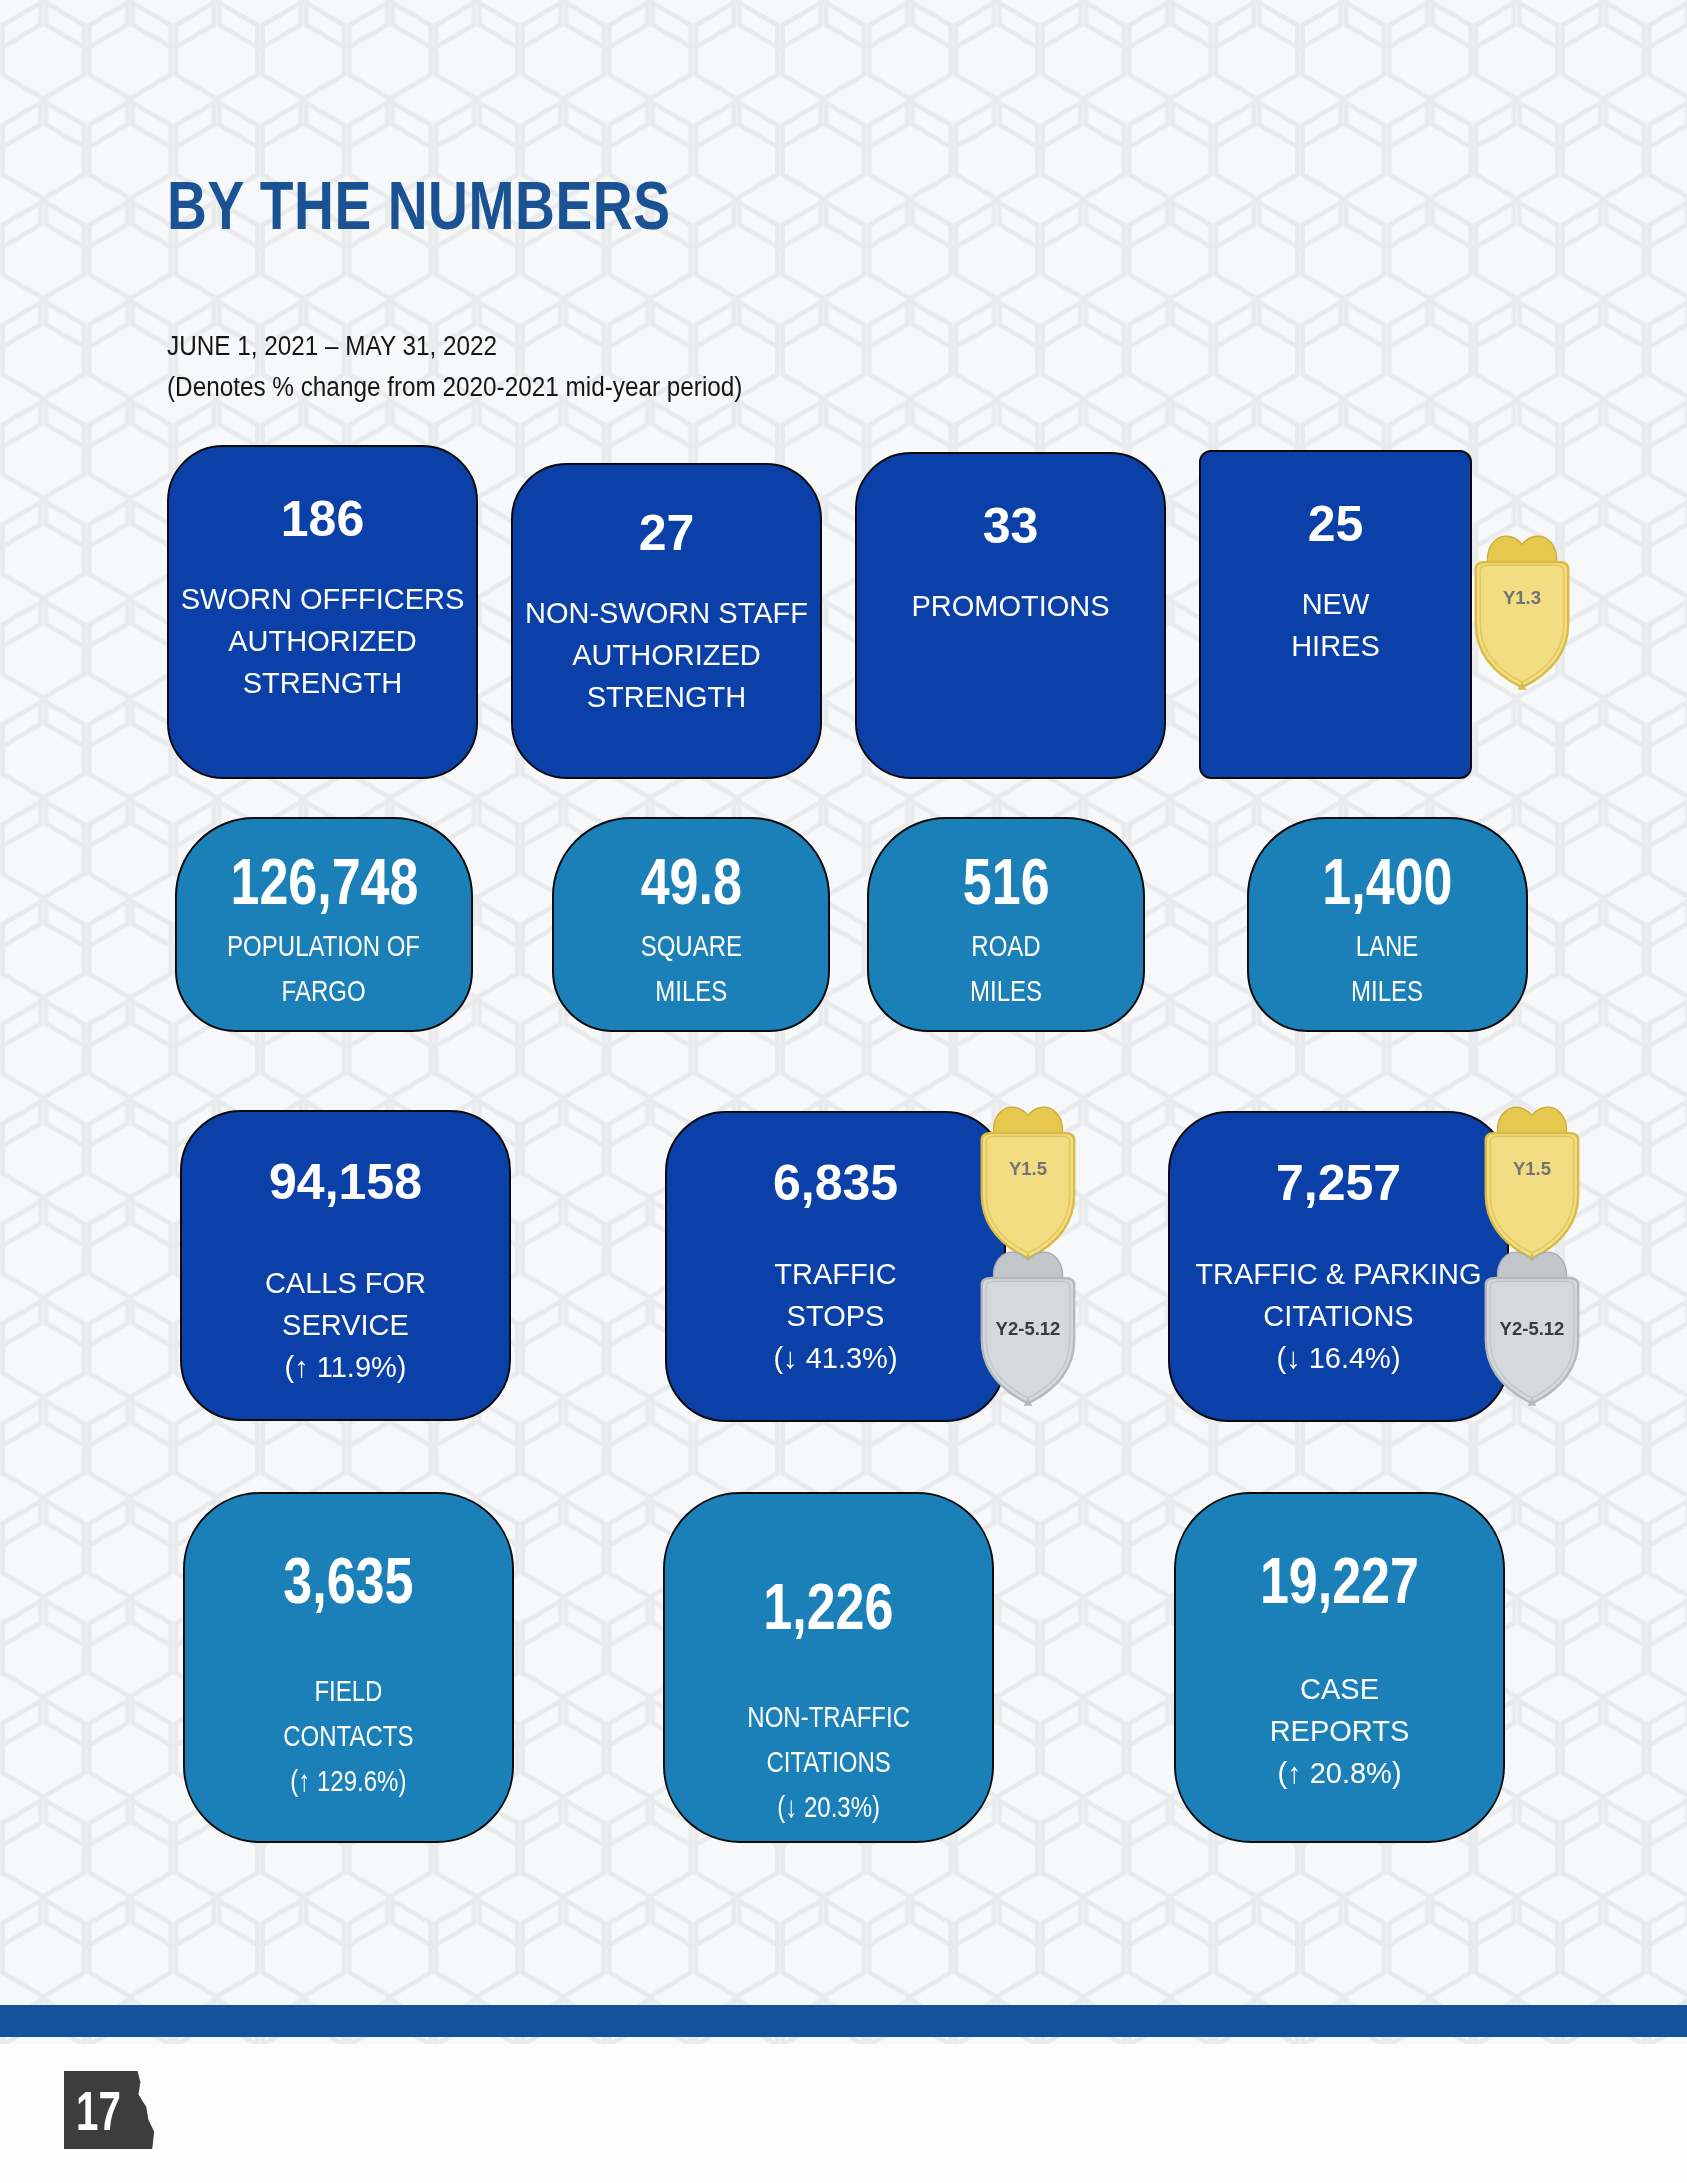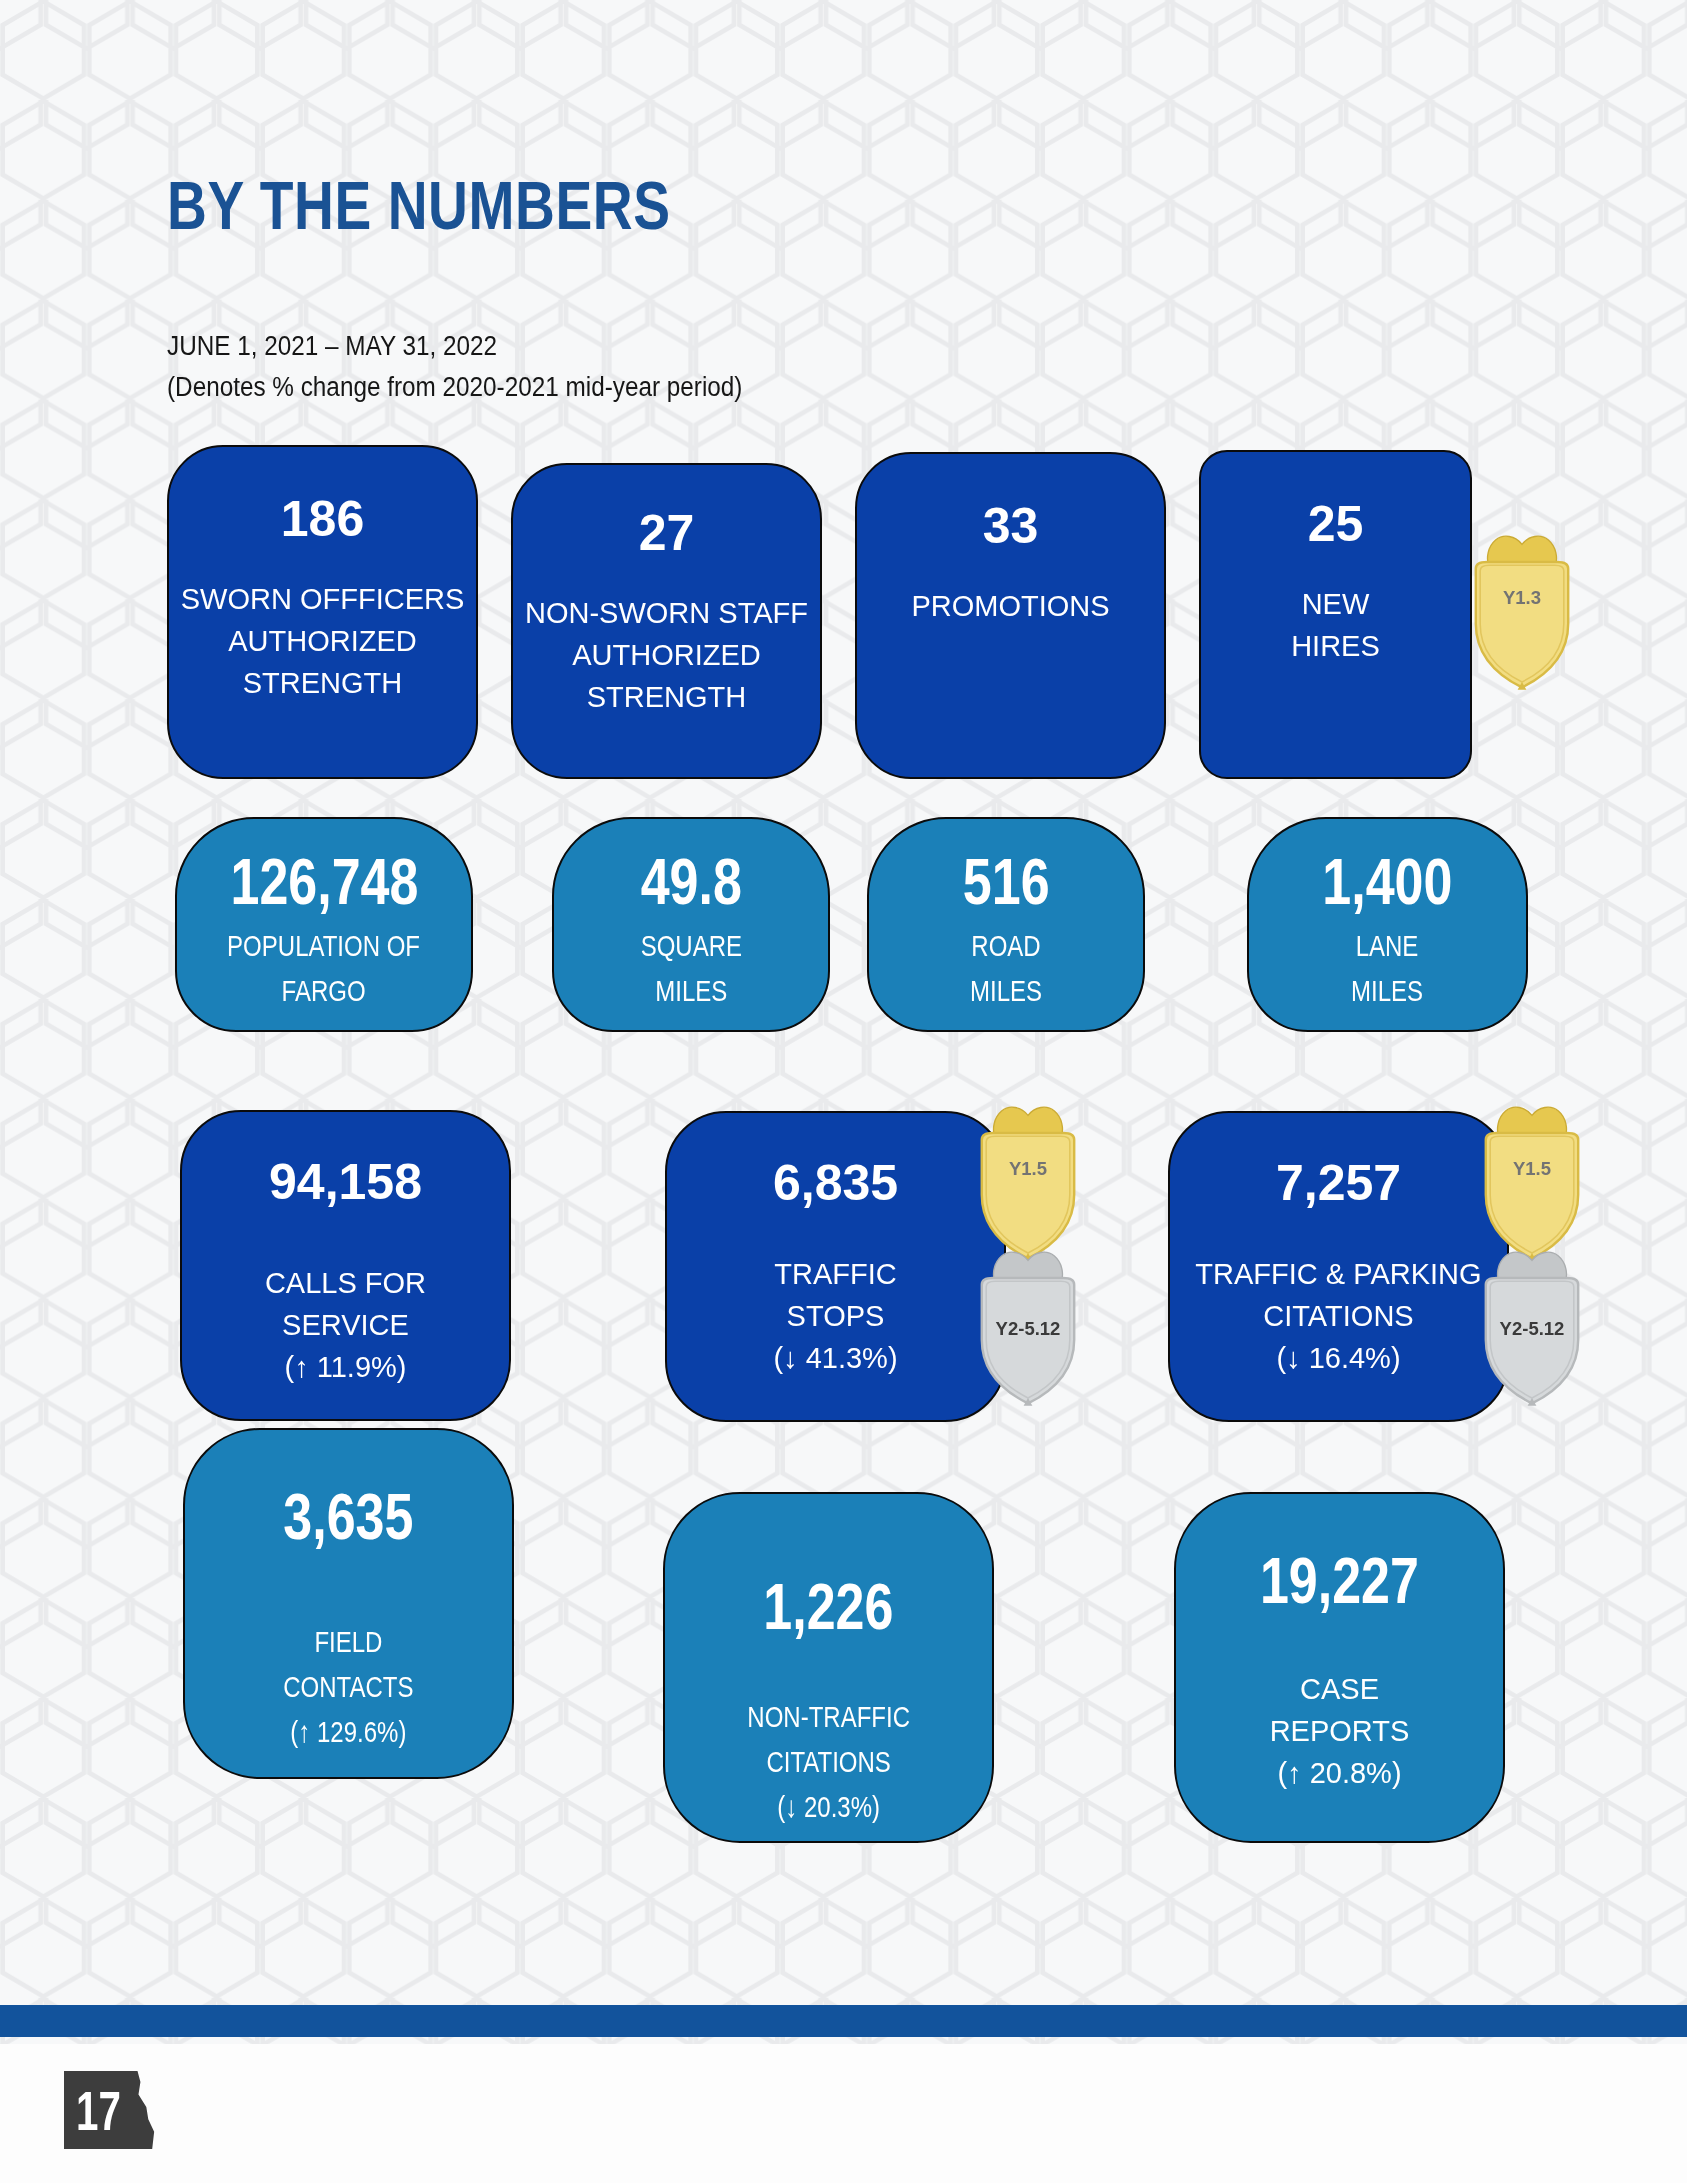--- a/index.html
+++ b/index.html
@@ -194,21 +194,21 @@
     </div>
   </div>
 
   <div class="card navy ty-reg" style="left:855px; top:452px; width:311px; height:327px; border-radius:56px; padding-top:40px;">
     <div class="num">33</div>
     <div class="lbl" style="margin-top:26.5px;">
       <span class="ln">PROMOTIONS</span>
     </div>
   </div>
 
-  <div class="card navy ty-reg" style="left:1199px; top:450px; width:273px; height:329px; border-radius:28px; padding-top:40px;">
+  <div class="card navy ty-reg" style="left:1199px; top:450px; width:273px; height:329px; border-radius:12px; padding-top:40px;">
     <div class="num">25</div>
     <div class="lbl" style="margin-top:26.5px;">
       <span class="ln">NEW</span>
       <span class="ln">HIRES</span>
     </div>
   </div>
 
   <div class="badge gold" style="left:1467px; top:531px; width:110px; height:160px;">
     <svg viewBox="0 0 100 145">
       <path d="M50 12 C44 4 33 2 26 8 C19 14 17 24 20 33 L80 33 C83 24 81 14 74 8 C67 2 56 4 50 12 Z" fill="#e6c84f" stroke="#cbab35" stroke-width="1.2"></path>
@@ -311,21 +311,21 @@
   <div class="badge silver" style="left:1477px; top:1247px; width:110px; height:160px;">
     <svg viewBox="0 0 100 145">
       <path d="M50 12 C44 4 33 2 26 8 C19 14 17 24 20 33 L80 33 C83 24 81 14 74 8 C67 2 56 4 50 12 Z" fill="#c4c7c9" stroke="#aaadaf" stroke-width="1.2"></path>
       <path d="M8 34 C8 30 12 28 18 28 L82 28 C88 28 92 30 92 34 L92 84 C92 112 74 130 50 142 C26 130 8 112 8 84 Z" fill="#d6d9db" stroke="#b6b9bb" stroke-width="2.2"></path>
       <path d="M12 36 C12 33 15 31 20 31 L80 31 C85 31 88 33 88 36 L88 84 C88 110 72 126 50 137 C28 126 12 110 12 84 Z" fill="none" stroke="#c3c6c8" stroke-width="1.4"></path>
       <path d="M50 137 L46 144 L54 144 Z" fill="#b6b9bb"></path>
     </svg>
     <div class="btxt">Y2-5.12</div>
   </div>
 
-  <div class="card teal ty-cond" style="left:183px; top:1428px; width:331px; height:351px; border-radius:77px; padding-top:54px;gap:15px;">
+  <div class="card teal ty-cond" style="left:183px; top:1492px; width:331px; height:351px; border-radius:77px; padding-top:54px;">
     <div class="num">3,635</div>
     <div class="lbl" style="margin-top:54px;">
       <span class="ln">FIELD</span>
       <span class="ln">CONTACTS</span>
       <span class="ln">(↑ 129.6%)</span>
     </div>
   </div>
 
   <div class="card teal ty-cond" style="left:663px; top:1492px; width:331px; height:351px; border-radius:77px; padding-top:80px;">
     <div class="num">1,226</div>

